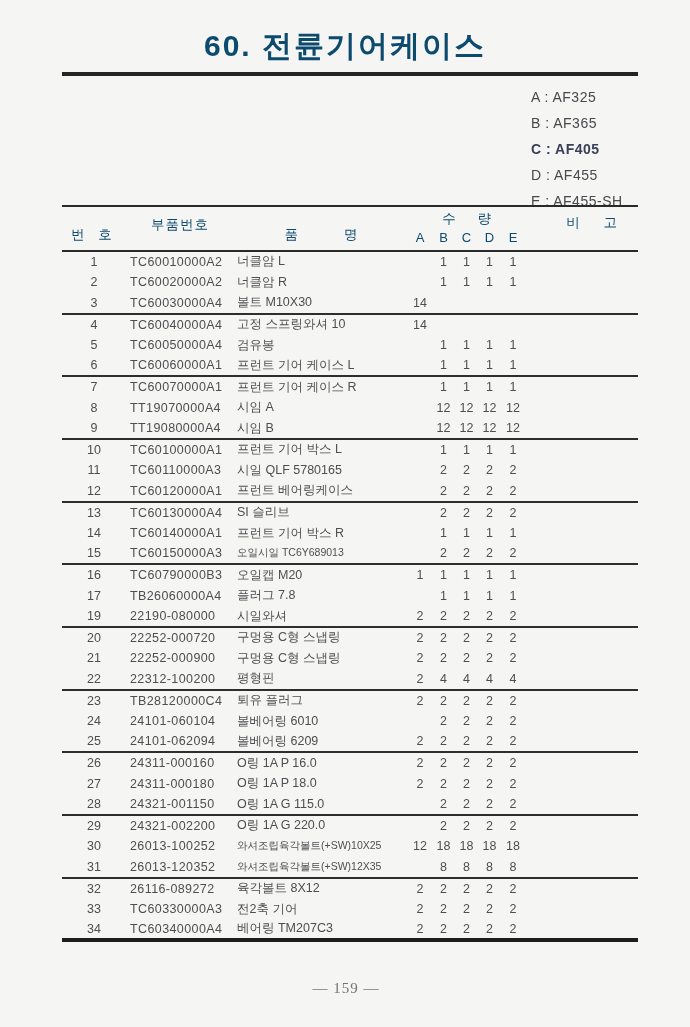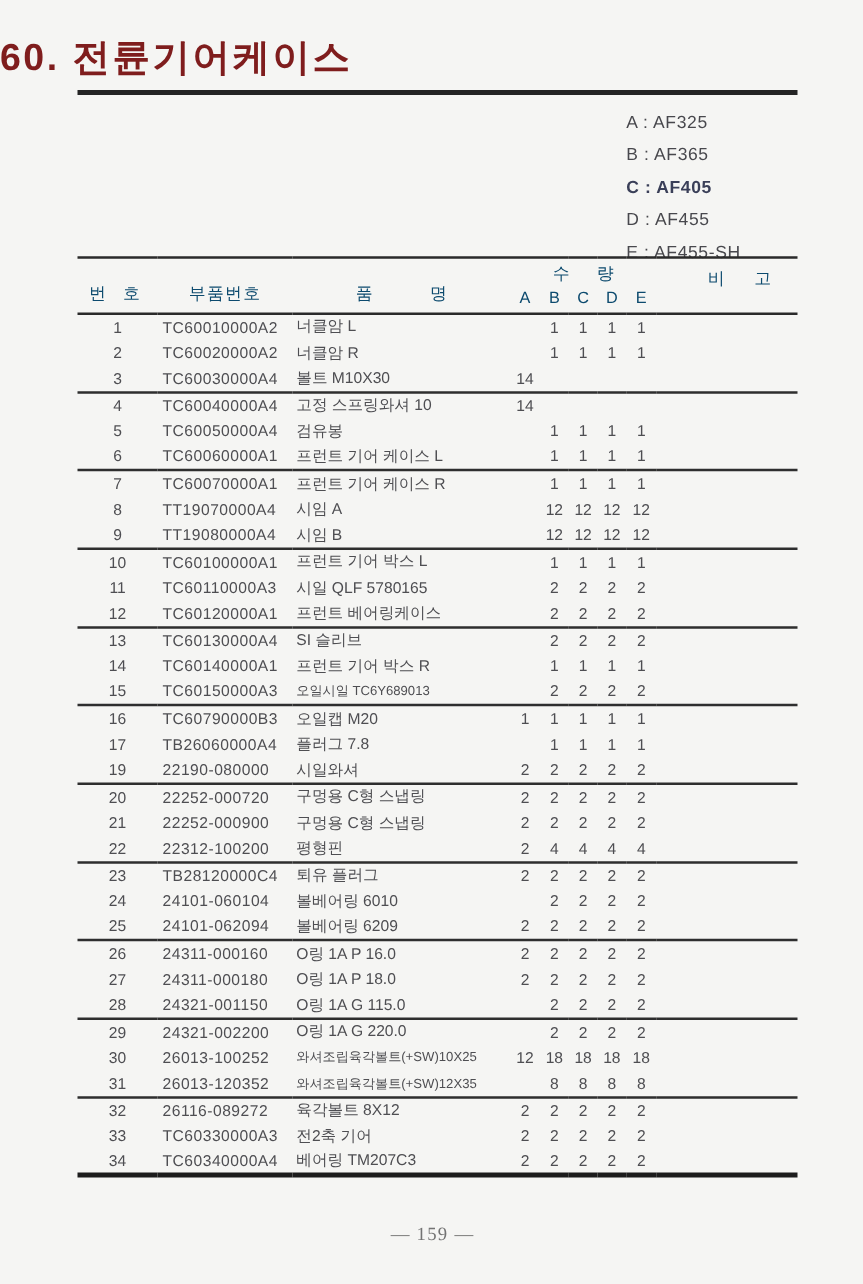--- a/index.html
+++ b/index.html
@@ -6,29 +6,29 @@
   html,body { width:690px; height:1027px; }
   body {
     position:relative;
     background:#f5f5f3;
     font-family:"Liberation Sans","DejaVu Sans",sans-serif;
     color:#4a4a4e;
     overflow:hidden;
   }
   .page-title{
     position:absolute; top:26px; left:0; width:690px;
-    text-align:left; font-size:30px; font-weight:600;
-    letter-spacing:2px; color:#7f1d1d;
+    text-align:center; font-size:30px; font-weight:600;
+    letter-spacing:2px; color:#0c4a6e;
   }
   .title-rule{
     position:absolute; top:72px; left:62px; width:576px; height:4px;
     background:#242424; border:none;
   }
   .legend{
-    position:absolute; top:84px; left:501px;
+    position:absolute; top:84px; left:531px;
     font-size:14px; color:#48484d; letter-spacing:0.5px;
   }
   .legend-line{ height:26px; line-height:26px; white-space:nowrap; }
   .legend-line.emph{ font-weight:700; color:#3a3f58; }
 
   table.parts{
     position:absolute; left:62px; top:205px; width:576px;
     border-collapse:collapse; table-layout:fixed;
     border-top:2px solid #2a2a2a;
     border-bottom:4px solid #1c1c1c;
@@ -38,21 +38,21 @@
   col.c-name{ width:174px; }
   col.c-q{ width:23px; }
   col.c-qe{ width:24px; }
   col.c-rem{ width:113px; }
 
   thead{ border-bottom:2px solid #2a2a2a; }
   th{ font-weight:400; color:#0c4a6e; font-size:13.5px; }
   tr.h1{ height:22px; }
   tr.h2{ height:23px; }
   .th-no{ vertical-align:bottom; padding-bottom:6px; text-align:center; letter-spacing:5px; }
-  .th-part{ vertical-align:bottom; padding-bottom:6px; letter-spacing:1px; }
+  .th-part{ vertical-align:bottom; padding-bottom:16px; letter-spacing:1px; }
   .th-name{ vertical-align:bottom; padding-bottom:6px; }
   .th-name .nm{ display:flex; justify-content:center; gap:46px; }
   .th-qty{ text-align:center; vertical-align:top; padding-top:3px; letter-spacing:9px; text-indent:9px; }
   .th-q{ text-align:center; vertical-align:bottom; padding-bottom:5px; font-size:13px; }
   .th-remark{ vertical-align:bottom; padding-bottom:18px; text-align:center; letter-spacing:10px; text-indent:30px; }
 
   tbody td{
     height:20.9px; font-size:12.5px; color:#4e4e52;
     vertical-align:middle; white-space:nowrap; overflow:hidden;
   }

